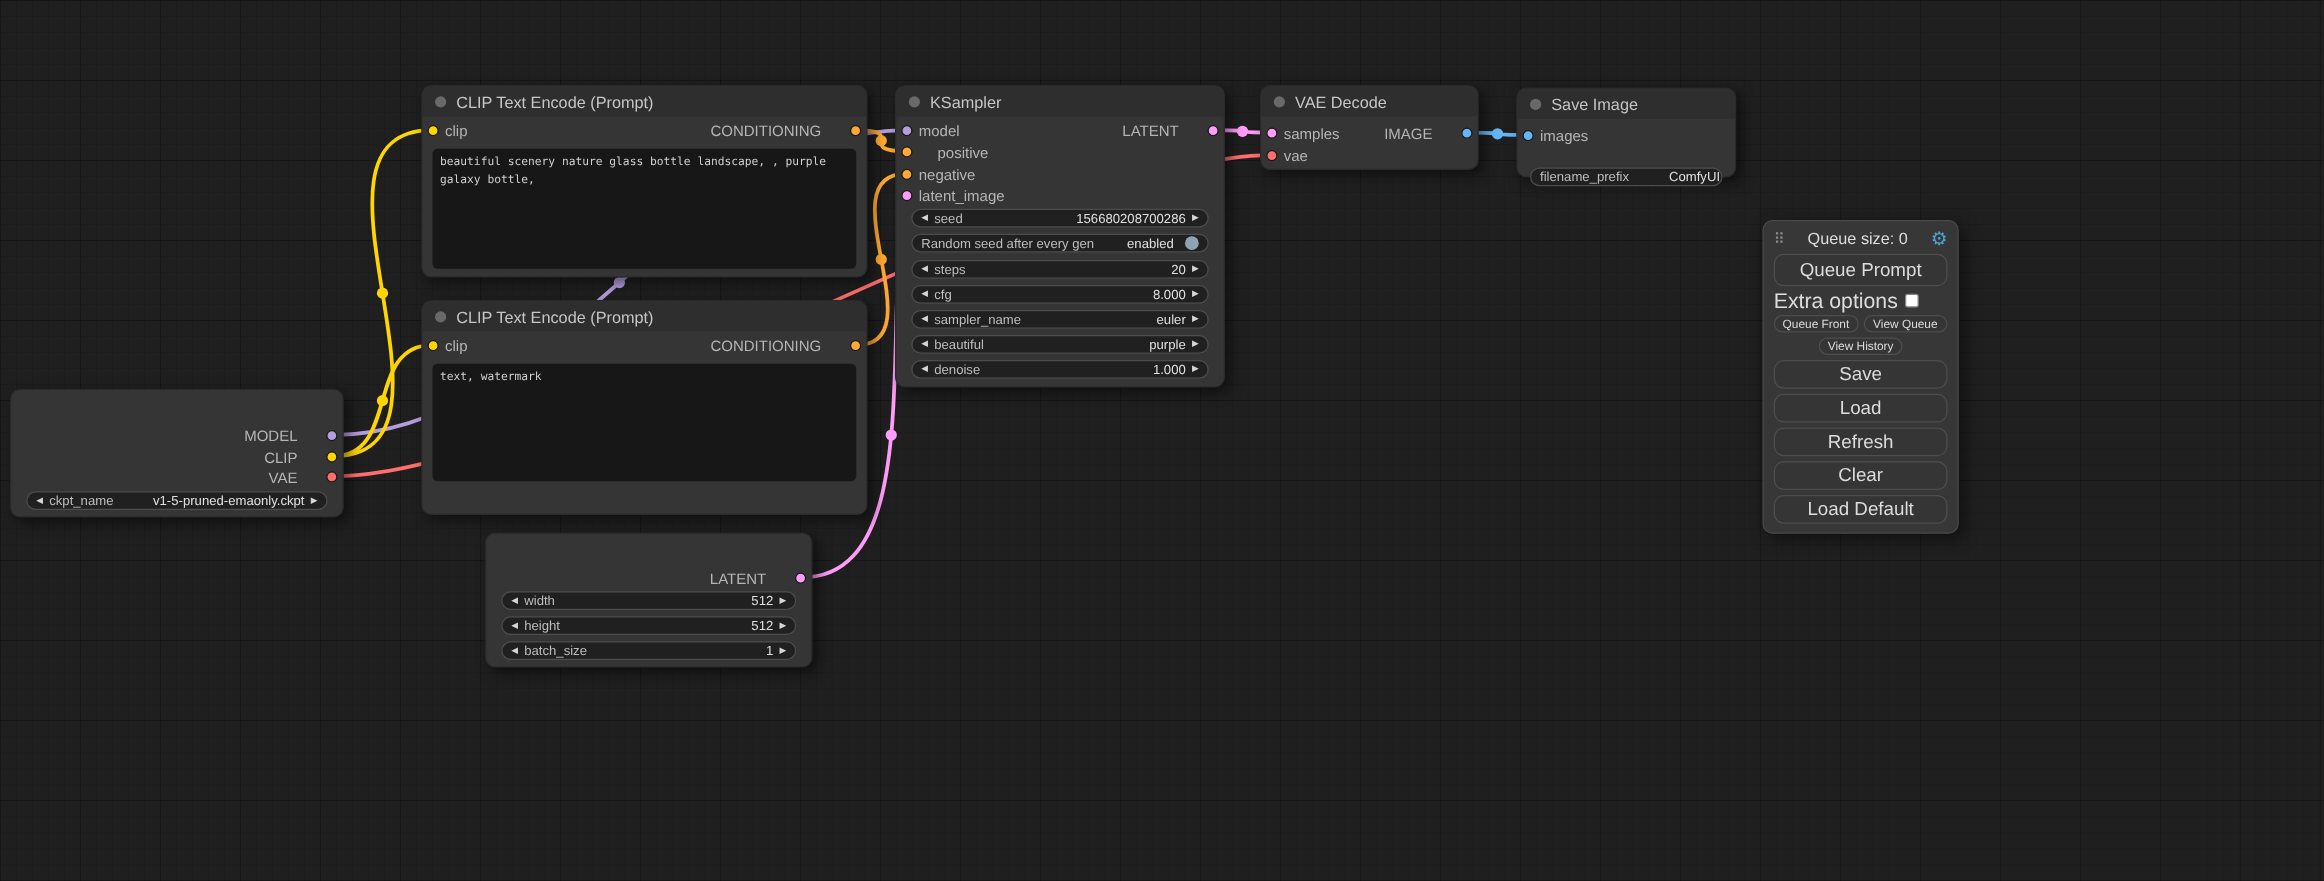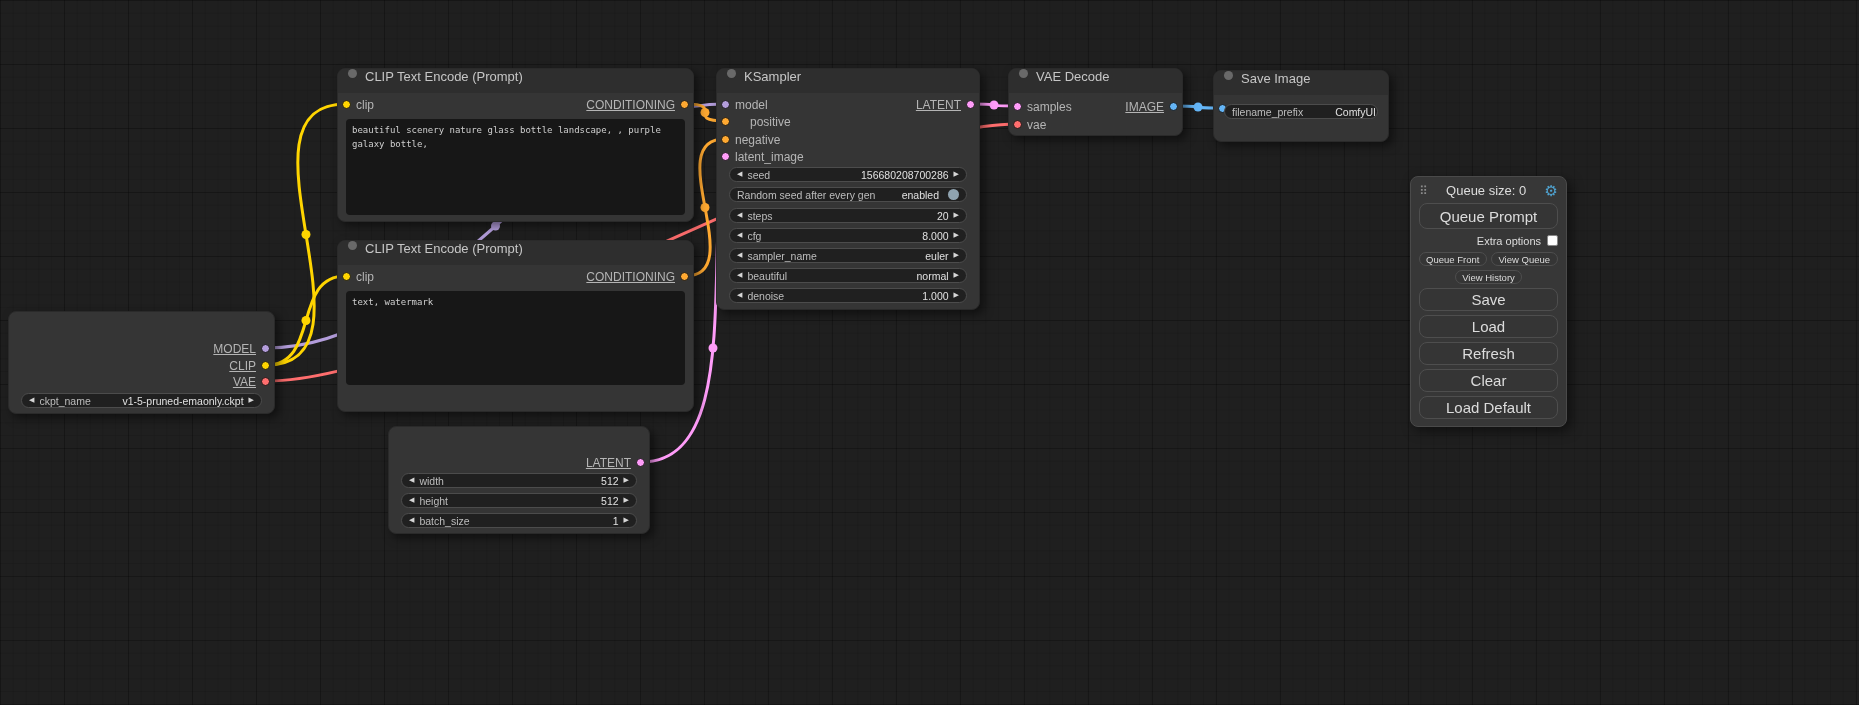--- a/index.html
+++ b/index.html
@@ -15,27 +15,27 @@
       linear-gradient(90deg, rgba(0,0,0,0.09) 1px, transparent 1px);
     background-size:64px 64px, 64px 64px, 12.8px 12.8px, 12.8px 12.8px;
   }
   #wires { position:absolute; left:0; top:0; z-index:1; }
   .node {
     position:absolute; z-index:2; background:#353535; border:1px solid #2a2a2a;
     border-radius:8px; box-shadow:4px 4px 10px rgba(0,0,0,.5); color:#b8b8b8;
   }
   .ntitle {
     height:24px; border-radius:7px 7px 0 0; background:#2e2e2e;
-    display:flex; gap:8px; padding:0 10px;
+    display:flex; align-items:center; gap:8px; padding:0 10px;
     font-size:13px; color:#c6c6c6; white-space:nowrap; overflow:hidden;
   }
   .tdot { width:9px; height:9px; border-radius:50%; background:#696969; flex:none; }
   .slot { position:absolute; font-size:12px; color:#b5b5b5; height:14px; line-height:14px; white-space:nowrap; }
   .slot.in  { left:18px; }
-  .slot.out { right:18px; text-align:right;text-decoration:underline; }
+  .slot.out { right:36px; text-align:right; }
   .pdot { position:absolute; width:9px; height:9px; border-radius:50%; border:1px solid #181818; }
   .pdot.in  { left:4px; }
   .pdot.out { right:4px; }
   .widget {
     position:absolute; height:15px; background:#202020; border:1px solid #4c4c4c;
     border-radius:8px; display:flex; align-items:center; font-size:10.5px;
     color:#c2c2c2; padding:0 7px; gap:5px; white-space:nowrap; overflow:hidden;
   }
   .widget .arrow { font-family:"DejaVu Sans", sans-serif; font-size:7px; color:#d6d6d6; line-height:1; flex:none; }
   .widget .wlabel { color:#bdbdbd; }
@@ -56,21 +56,21 @@
   .drag-handle { font-family:"DejaVu Sans", sans-serif; color:#8b8b8b; font-size:12px; }
   .queue-size { font-size:13px; color:#dddddd; }
   .gear { font-family:"DejaVu Sans", sans-serif; font-size:15px; cursor:pointer; }
   .btn {
     background:#353535; border:1px solid #4e4e4e; border-radius:8px; color:#dcdcdc;
     text-align:center; font-family:"Liberation Sans", sans-serif; cursor:pointer; display:block; width:100%;
   }
   .btn.big { font-size:15px; height:23px; }
   .btn.qp  { height:26px; font-size:15px; }
   .btn.small { font-size:9.5px; height:14px; padding:0 6px; width:auto; }
-  .extra-row { display:flex; align-items:center; justify-content:flex-end; gap:6px; font-size:11px; height:15px; }
+  .extra-row { display:flex; align-items:center; justify-content:flex-start; gap:6px; font-size:17px; height:15px; }
   .checkbox { width:11px; height:11px; background:#ffffff; border:1px solid #888; border-radius:2px; display:inline-block; }
   .row2 { display:flex; gap:4px; }
   .row2 .btn.small { flex:1; }
   .row-center { display:flex; justify-content:center; }
 </style>
 </head>
 <body>
 
 <div id="canvas">
 
@@ -199,21 +199,21 @@
     </div>
     <div class="widget" style="left:12px;right:12px;top:179px;">
       <span class="arrow">◀</span>
       <span class="wlabel">sampler_name</span>
       <span class="wvalue">euler</span>
       <span class="arrow">▶</span>
     </div>
     <div class="widget" style="left:12px;right:12px;top:199px;">
       <span class="arrow">◀</span>
       <span class="wlabel">beautiful</span>
-      <span class="wvalue">normal</span>
+      <span class="wvalue">purple</span>
       <span class="arrow">▶</span>
     </div>
     <div class="widget" style="left:12px;right:12px;top:219px;">
       <span class="arrow">◀</span>
       <span class="wlabel">denoise</span>
       <span class="wvalue">1.000</span>
       <span class="arrow">▶</span>
     </div>
   </div>
 
@@ -230,21 +230,21 @@
     <span class="pdot out" style="top: 33px; background: rgb(100, 181, 246);"></span>
   </div>
 
   <div class="node" style="left:1213px;top:70px;width:176px;height:72px;">
     <div class="ntitle">
       <span class="tdot"></span>
       <span>Save Image</span>
     </div>
     <span class="slot in" style="top:31px;">images</span>
     <span class="pdot in" style="top: 33px; background: rgb(100, 181, 246);"></span>
-    <div class="widget" style="left:10px;right:10px;top:33px;gap:32px;">
+    <div class="widget" style="left:10px;right:10px;top:63px;gap:32px;">
       <span class="wlabel">filename_prefix</span>
       <span class="wvalue">ComfyUI</span>
     </div>
   </div>
 
   <div class="menu" style="left:1410px;top:176px;">
     <div class="menu-header">
       <span class="drag-handle">⠿</span>
       <span class="queue-size">Queue size: 0</span>
       <span class="gear" style="color: rgb(79, 163, 209);">⚙</span>

